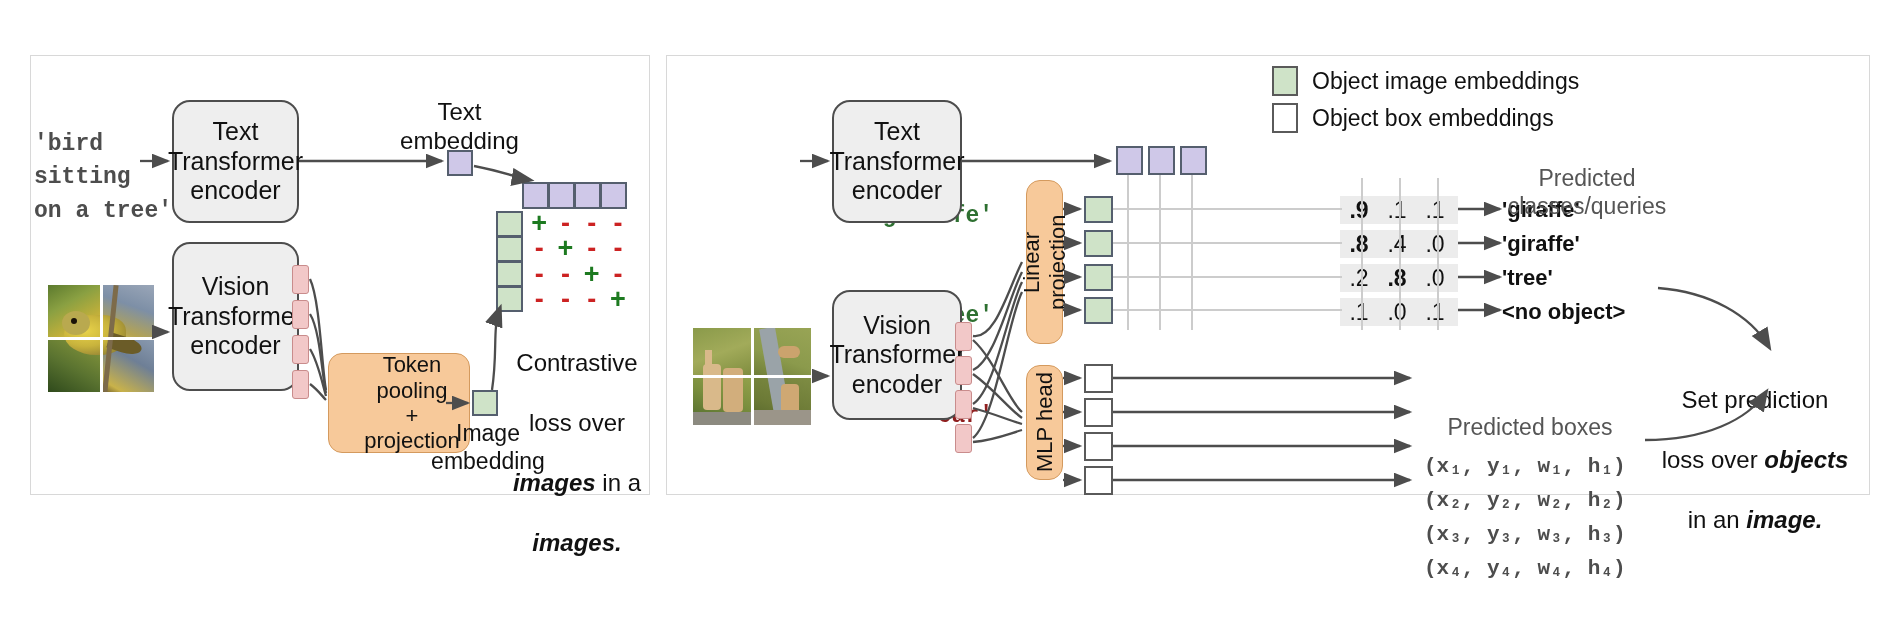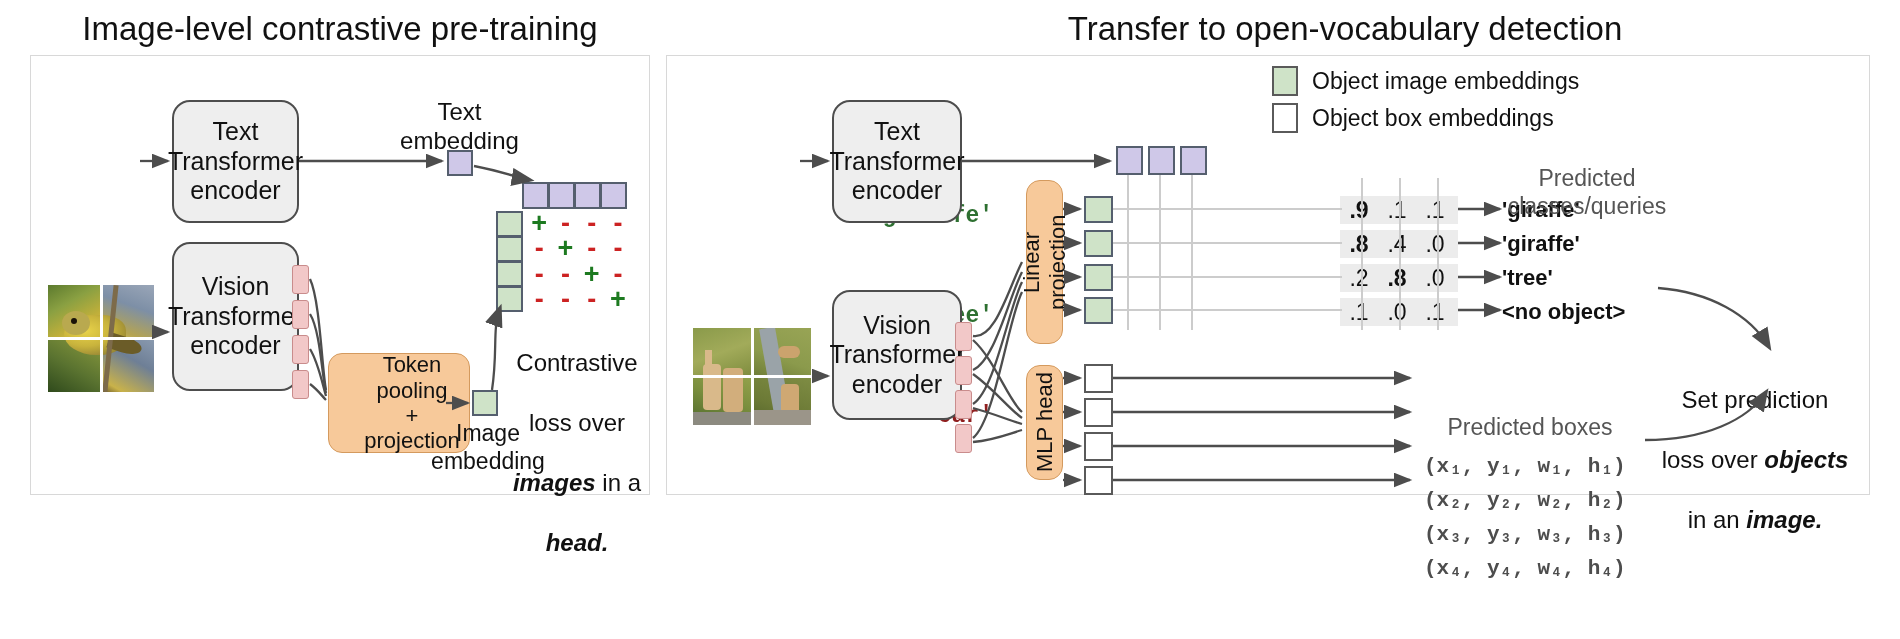--- a/index.html
+++ b/index.html
@@ -127,24 +127,26 @@
   .kw-green { color: #2e7031; }
   .kw-red { color: #8f1f1f; }
   .kw-gray { color: #4d4d4d; }
   .boldit { font-weight: bold; font-style: italic; }
 </style>
 </head>
 <body>
 
 <div id="root">
 
-  <div class="panel-title" style="left:30px; top:10px; width:620px;">Image-level contrastive pre-training</div>
 
   <div class="panel" style="left:30px; top:55px; width:620px; height:440px;"></div>
 
+  <div class="codetxt kw-gray" style="left:34px; top:128px; width:160px;">'bird
+sitting
+on a tree'</div>
 
   <div class="rbox" style="left:172px; top:100px; width:127px; height:123px; white-space:pre-line;">Text
 Transformer
 encoder</div>
 
   <div class="rbox" style="left:172px; top:242px; width:127px; height:149px; white-space:pre-line;">Vision
 Transformer
 encoder</div>
 
   <div class="imgpatch" style="left:48px; top:285px; width:106px; height:107px;">
@@ -206,24 +208,23 @@
       <div class="cell minus" style="left: 0px; top: 75.75px; width: 26.25px; height: 25.25px;">-</div>
       <div class="cell minus" style="left: 26.25px; top: 75.75px; width: 26.25px; height: 25.25px;">-</div>
       <div class="cell minus" style="left: 52.5px; top: 75.75px; width: 26.25px; height: 25.25px;">-</div>
       <div class="cell plus" style="left: 78.75px; top: 75.75px; width: 26.25px; height: 25.25px;">+</div>
     </div>
 
   <div class="lbl" style="left:497px; top:318px; width:160px; font-size:24px; line-height:1.25;">
     <span>Contrastive</span><br>
     <span>loss over</span><br>
     <span class="boldit">images</span><span> in a</span><br>
-    <span class="boldit">head.</span>
-  </div>
-
-  <div class="panel-title" style="left:820px; top:10px; width:1050px;">Transfer to open-vocabulary detection</div>
+    <span class="boldit">images.</span>
+  </div>
+
 
   <div class="panel" style="left:666px; top:55px; width:1204px; height:440px;"></div>
 
   <div class="codetxt" style="left:848px; top:133px; width:145px; text-align:right;">
     <div class="kw-green">'giraffe'</div>
     <div class="kw-green">'tree'</div>
     <div class="kw-red">'car'</div>
   </div>
 
   <div class="rbox" style="left:832px; top:100px; width:130px; height:123px; white-space:pre-line;">Text

